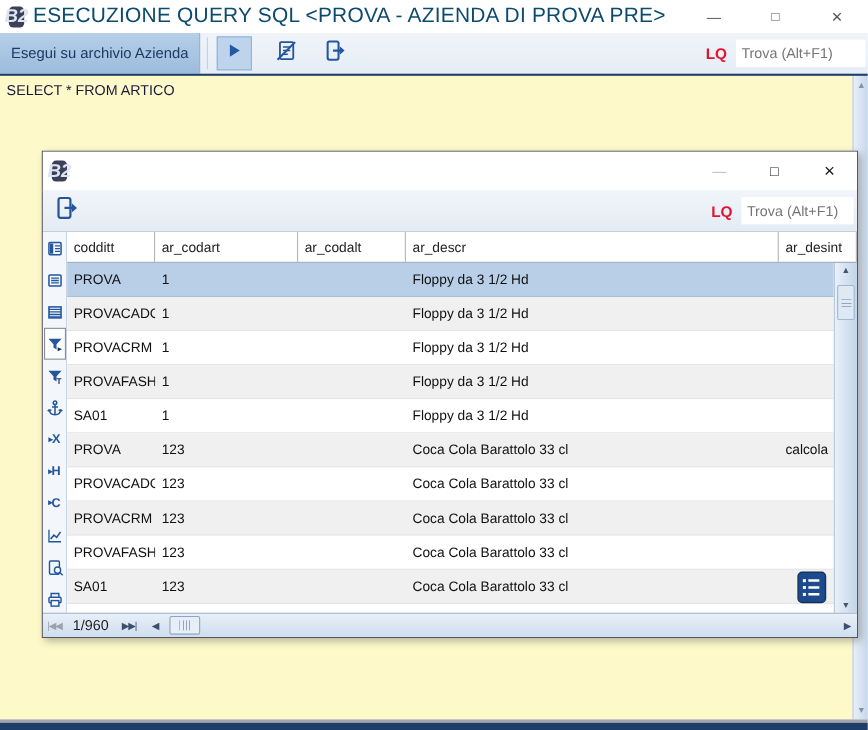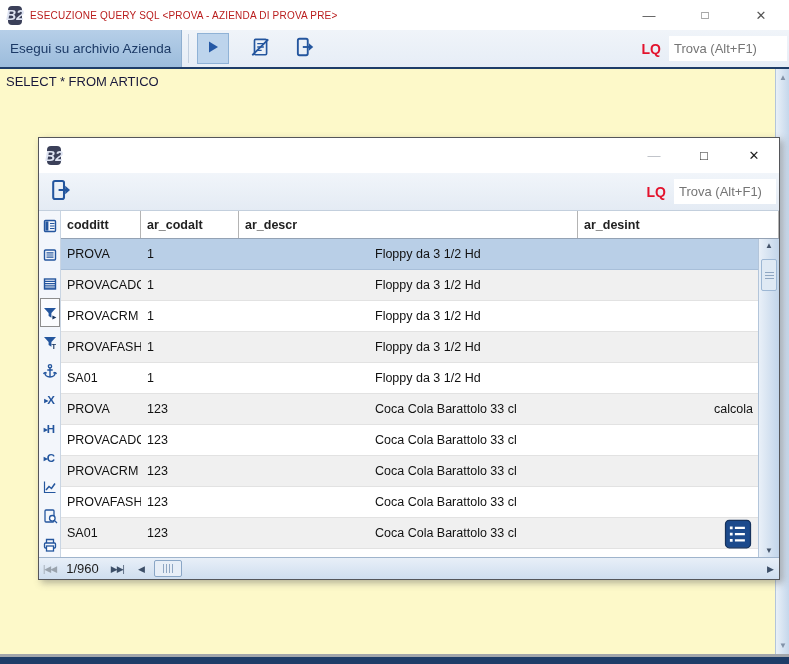--- a/index.html
+++ b/index.html
@@ -2,23 +2,23 @@
 <html><head>
 <meta charset="utf-8">
 <style>
   html,body{margin:0;padding:0;}
   .stage{position:relative;width:789px;height:664px;overflow:hidden;background:#fff;
          font-family:"Liberation Sans",sans-serif;-webkit-font-smoothing:antialiased;}
   
   .m-titlebar{position:absolute;left:0;top:0;width:789px;height:30px;background:#fff;
               display:flex;align-items:center;}
   .logo{width:14px;height:19px;border-radius:4px;background:#3b4059;color:#dfe4f2;
-        font-style:italic;font-weight:bold;font-size:14px;display:flex;align-items:center;
+        font-style:italic;font-weight:bold;font-size:17px;display:flex;align-items:center;
         justify-content:center;margin:0 8px;flex:0 0 auto;}
-  .m-title{font-size:10px;color:#b91c1c;letter-spacing:.2px;white-space:nowrap;}
+  .m-title{font-size:19px;color:#0c4a6e;letter-spacing:.2px;white-space:nowrap;}
   .winbtns{position:absolute;right:0;top:0;height:30px;display:flex;}
   .winbtn{width:56px;height:100%;display:flex;align-items:center;justify-content:center;
           font-size:13px;color:#555;cursor:default;}
   .winbtn.max{font-size:12px;}
   .m-toolbar{position:absolute;left:0;top:30px;width:789px;height:37px;
              background:linear-gradient(#f0f4f9,#e6edf6);display:flex;align-items:stretch;}
   .tab{display:flex;align-items:center;padding:0 10px;font-size:13.5px;color:#1c3a66;
        white-space:nowrap;cursor:pointer;}
   .tab.sel{background:linear-gradient(#b6cfe8,#9cbcdc);border-right:1px solid #8fafd0;}
   .tab.plain{background:#fdfdfe;border-right:1px solid #d4dde9;}
@@ -55,21 +55,21 @@
   .grid{position:absolute;left:0;top:73px;right:0;bottom:22px;}
   .strip{position:absolute;left:0;top:0;bottom:0;width:22px;background:#f3f6fb;
          border-right:1px solid #c9d5e3;box-sizing:border-box;display:flex;flex-direction:column;
          align-items:center;overflow:hidden;}
   .lt-item{width:20px;height:29px;display:flex;align-items:center;justify-content:center;
            flex:0 0 auto;cursor:pointer;box-sizing:border-box;}
   .lt-item.selected{border:1px solid #8d8d8d;background:#fbfcfe;}
   .txticon{font-weight:bold;color:#24569e;font-size:11.5px;white-space:nowrap;}
   .txticon i{font-style:normal;font-size:8px;vertical-align:1.5px;letter-spacing:-1px;}
   .ghead{position:absolute;left:22px;top:0;right:0;height:28px;background:#fff;
-         border-bottom:1px solid #94a2b4;display:flex;box-sizing:border-box;font-weight:bold;}
+         border-bottom:1px solid #94a2b4;display:flex;box-sizing:border-box;}
   .gcell{box-sizing:border-box;padding-left:6px;overflow:hidden;white-space:nowrap;
          font-size:12.5px;color:#111;display:flex;align-items:center;}
   .hcell{border-right:1px solid #b4b4b4;color:#222;}
   .c0{width:80px;}.c1{width:130px;}.c2{width:98px;}.c3{width:339px;}.c4{flex:1;}
   .gbody{position:absolute;left:22px;top:28px;right:21px;bottom:0;overflow:hidden;background:#fff;}
   .grow{height:30px;display:flex;border-bottom:1px solid #e2e2e2;background:#fff;cursor:pointer;}
   .grow:nth-child(even){background:#f0f0f0;}
   .grow.sel{background:#b9cfe7;border-bottom:1px solid #a8bfd9;}
   .gscroll{position:absolute;right:0;top:28px;bottom:0;width:21px;
            background:linear-gradient(90deg,#e9f0f8,#c2d5ea);border-left:1px solid #b3c5da;
@@ -238,20 +238,21 @@
           <div class="lt-item">
             <svg viewBox="0 0 16 16" width="16" height="16" fill="none" stroke="#24569e" stroke-width="1.3">
               <path d="M4.5 6V2.5h7V6"></path>
               <rect x="2.5" y="6" width="11" height="5" rx="1"></rect>
               <rect x="4.5" y="9" width="7" height="5" fill="#fff"></rect>
             </svg>
           </div>
         </div>
       <div class="ghead">
           <div class="gcell hcell c0">codditt</div>
+          <div class="gcell hcell c1">ar_codart</div>
           <div class="gcell hcell c2">ar_codalt</div>
           <div class="gcell hcell c3">ar_descr</div>
           <div class="gcell hcell c4">ar_desint</div>
         </div>
       <div class="gbody">
           <div class="grow sel">
             <div class="gcell c0">PROVA</div>
             <div class="gcell c1">1</div>
             <div class="gcell c2"></div>
             <div class="gcell c3">Floppy da 3 1/2 Hd</div>

